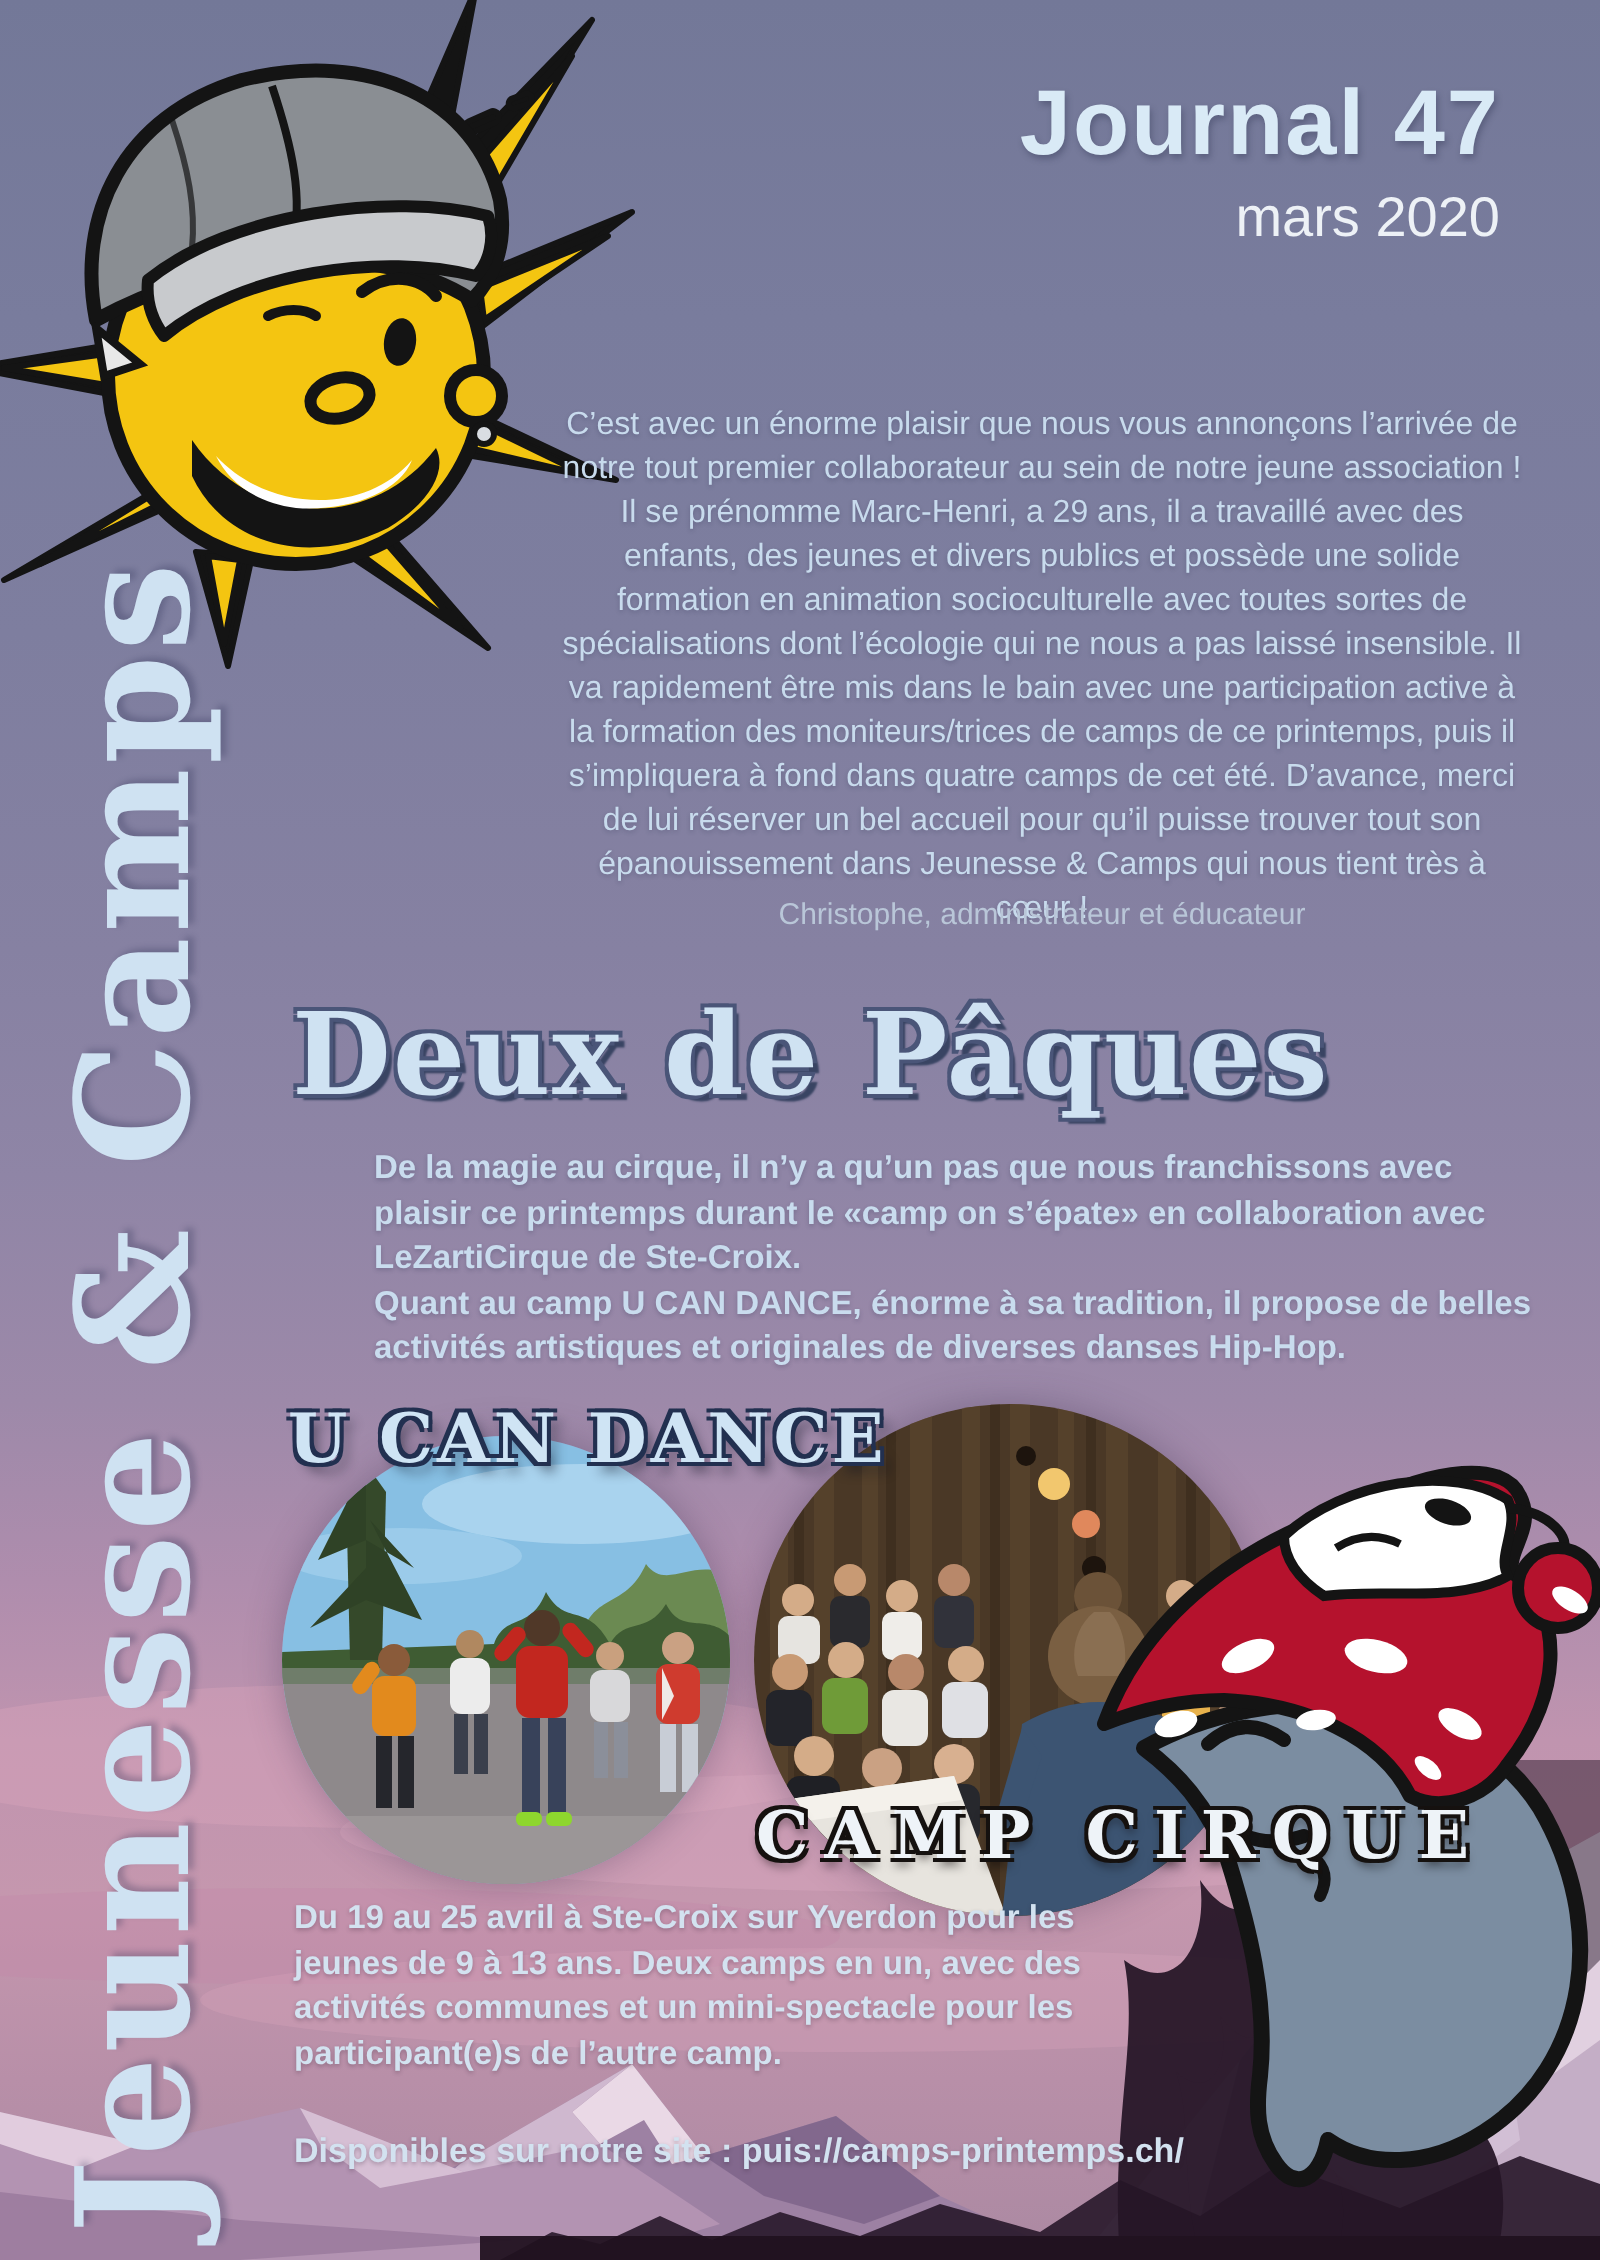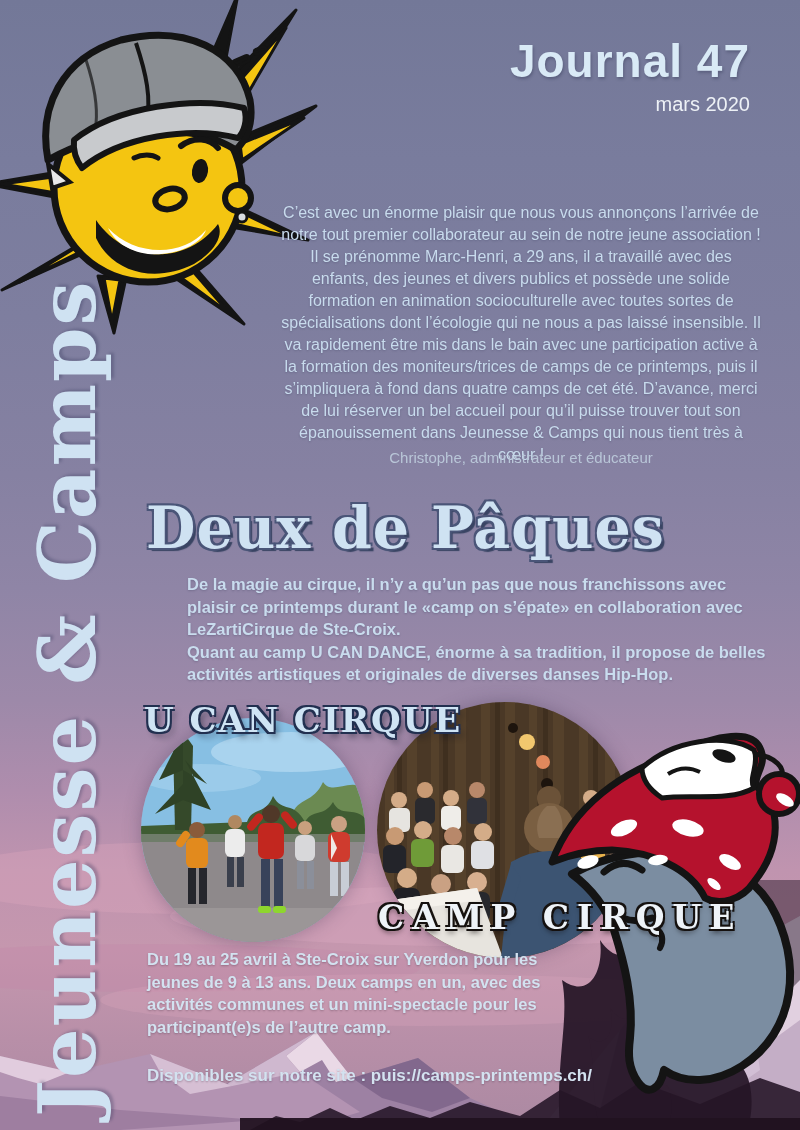--- a/index.html
+++ b/index.html
@@ -11,21 +11,21 @@
       #8f85a6 52%,#9d89a9 62%,#af8dad 70%,#c094af 77%,
       #c597ae 84%,#b88fa8 92%,#ab89a2 100%);
   }
   .abs{position:absolute;}
   
   .journal-title{
     top:34px;right:50px;font-size:46px;font-weight:bold;letter-spacing:1px;
     color:#d9eaf6;text-shadow:1px 2px 3px rgba(40,45,75,.35);
   }
   .journal-date{
-    top:93px;right:50px;font-size:20px;color:#edf1f6;font-weight:normal;
+    top:93px;right:50px;font-size:28px;color:#edf1f6;font-weight:normal;
   }
   .edito-heading{
     top:120px;left:300px;width:250px;text-align:center;
     font-size:32px;font-weight:bold;color:#d9eaf6;
     text-shadow:1px 2px 3px rgba(40,45,75,.35);
   }
   .edito-body{
     top:159px;left:280px;width:482px;text-align:center;
     font-size:16px;line-height:22px;color:#c8dbed;font-weight:normal;
     text-shadow:0 1px 2px rgba(40,45,75,.25);
@@ -274,21 +274,21 @@
       <ellipse cx="196" cy="116" rx="16" ry="8" fill="#ffffff" transform="rotate(14 196 116)"></ellipse>
       <ellipse cx="238" cy="150" rx="12" ry="6" fill="#ffffff" transform="rotate(30 238 150)"></ellipse>
       <ellipse cx="166" cy="148" rx="10" ry="5" fill="#ffffff" transform="rotate(-8 166 148)"></ellipse>
       <ellipse cx="222" cy="172" rx="8" ry="4" fill="#ffffff" transform="rotate(40 222 172)"></ellipse>
       <path d="M 262,42 C 284,44 294,58 289,64" fill="none" stroke="#141414" stroke-width="5"></path>
       <circle cx="287" cy="82" r="20" fill="#b5122d" stroke="#141414" stroke-width="6"></circle>
       <ellipse cx="293" cy="88" rx="10" ry="5" fill="#ffffff" transform="rotate(32 293 88)"></ellipse>
     </g>
   </svg>
 
-  <div class="abs dance-label">U CAN CIRQUE</div>
+  <div class="abs dance-label">U CAN DANCE</div>
   <div class="abs cirque-label">CAMP CIRQUE</div>
 
   <svg class="abs" style="left:-14px;top:-12px;" width="332" height="350" viewBox="0 0 332 350">
     <g stroke="#141414" stroke-width="3" stroke-linejoin="round">
       <polygon points="238,96 310,22 256,110" fill="#141414"></polygon>
       <polygon points="244,104 300,40 258,112" fill="#f4c511"></polygon>
       <polygon points="252,150 330,118 254,176" fill="#141414"></polygon>
       <polygon points="254,156 318,130 256,172" fill="#f4c511"></polygon>
       <polygon points="246,216 322,252 238,238" fill="#141414"></polygon>
       <polygon points="246,220 308,250 240,234" fill="#f4c511"></polygon>

